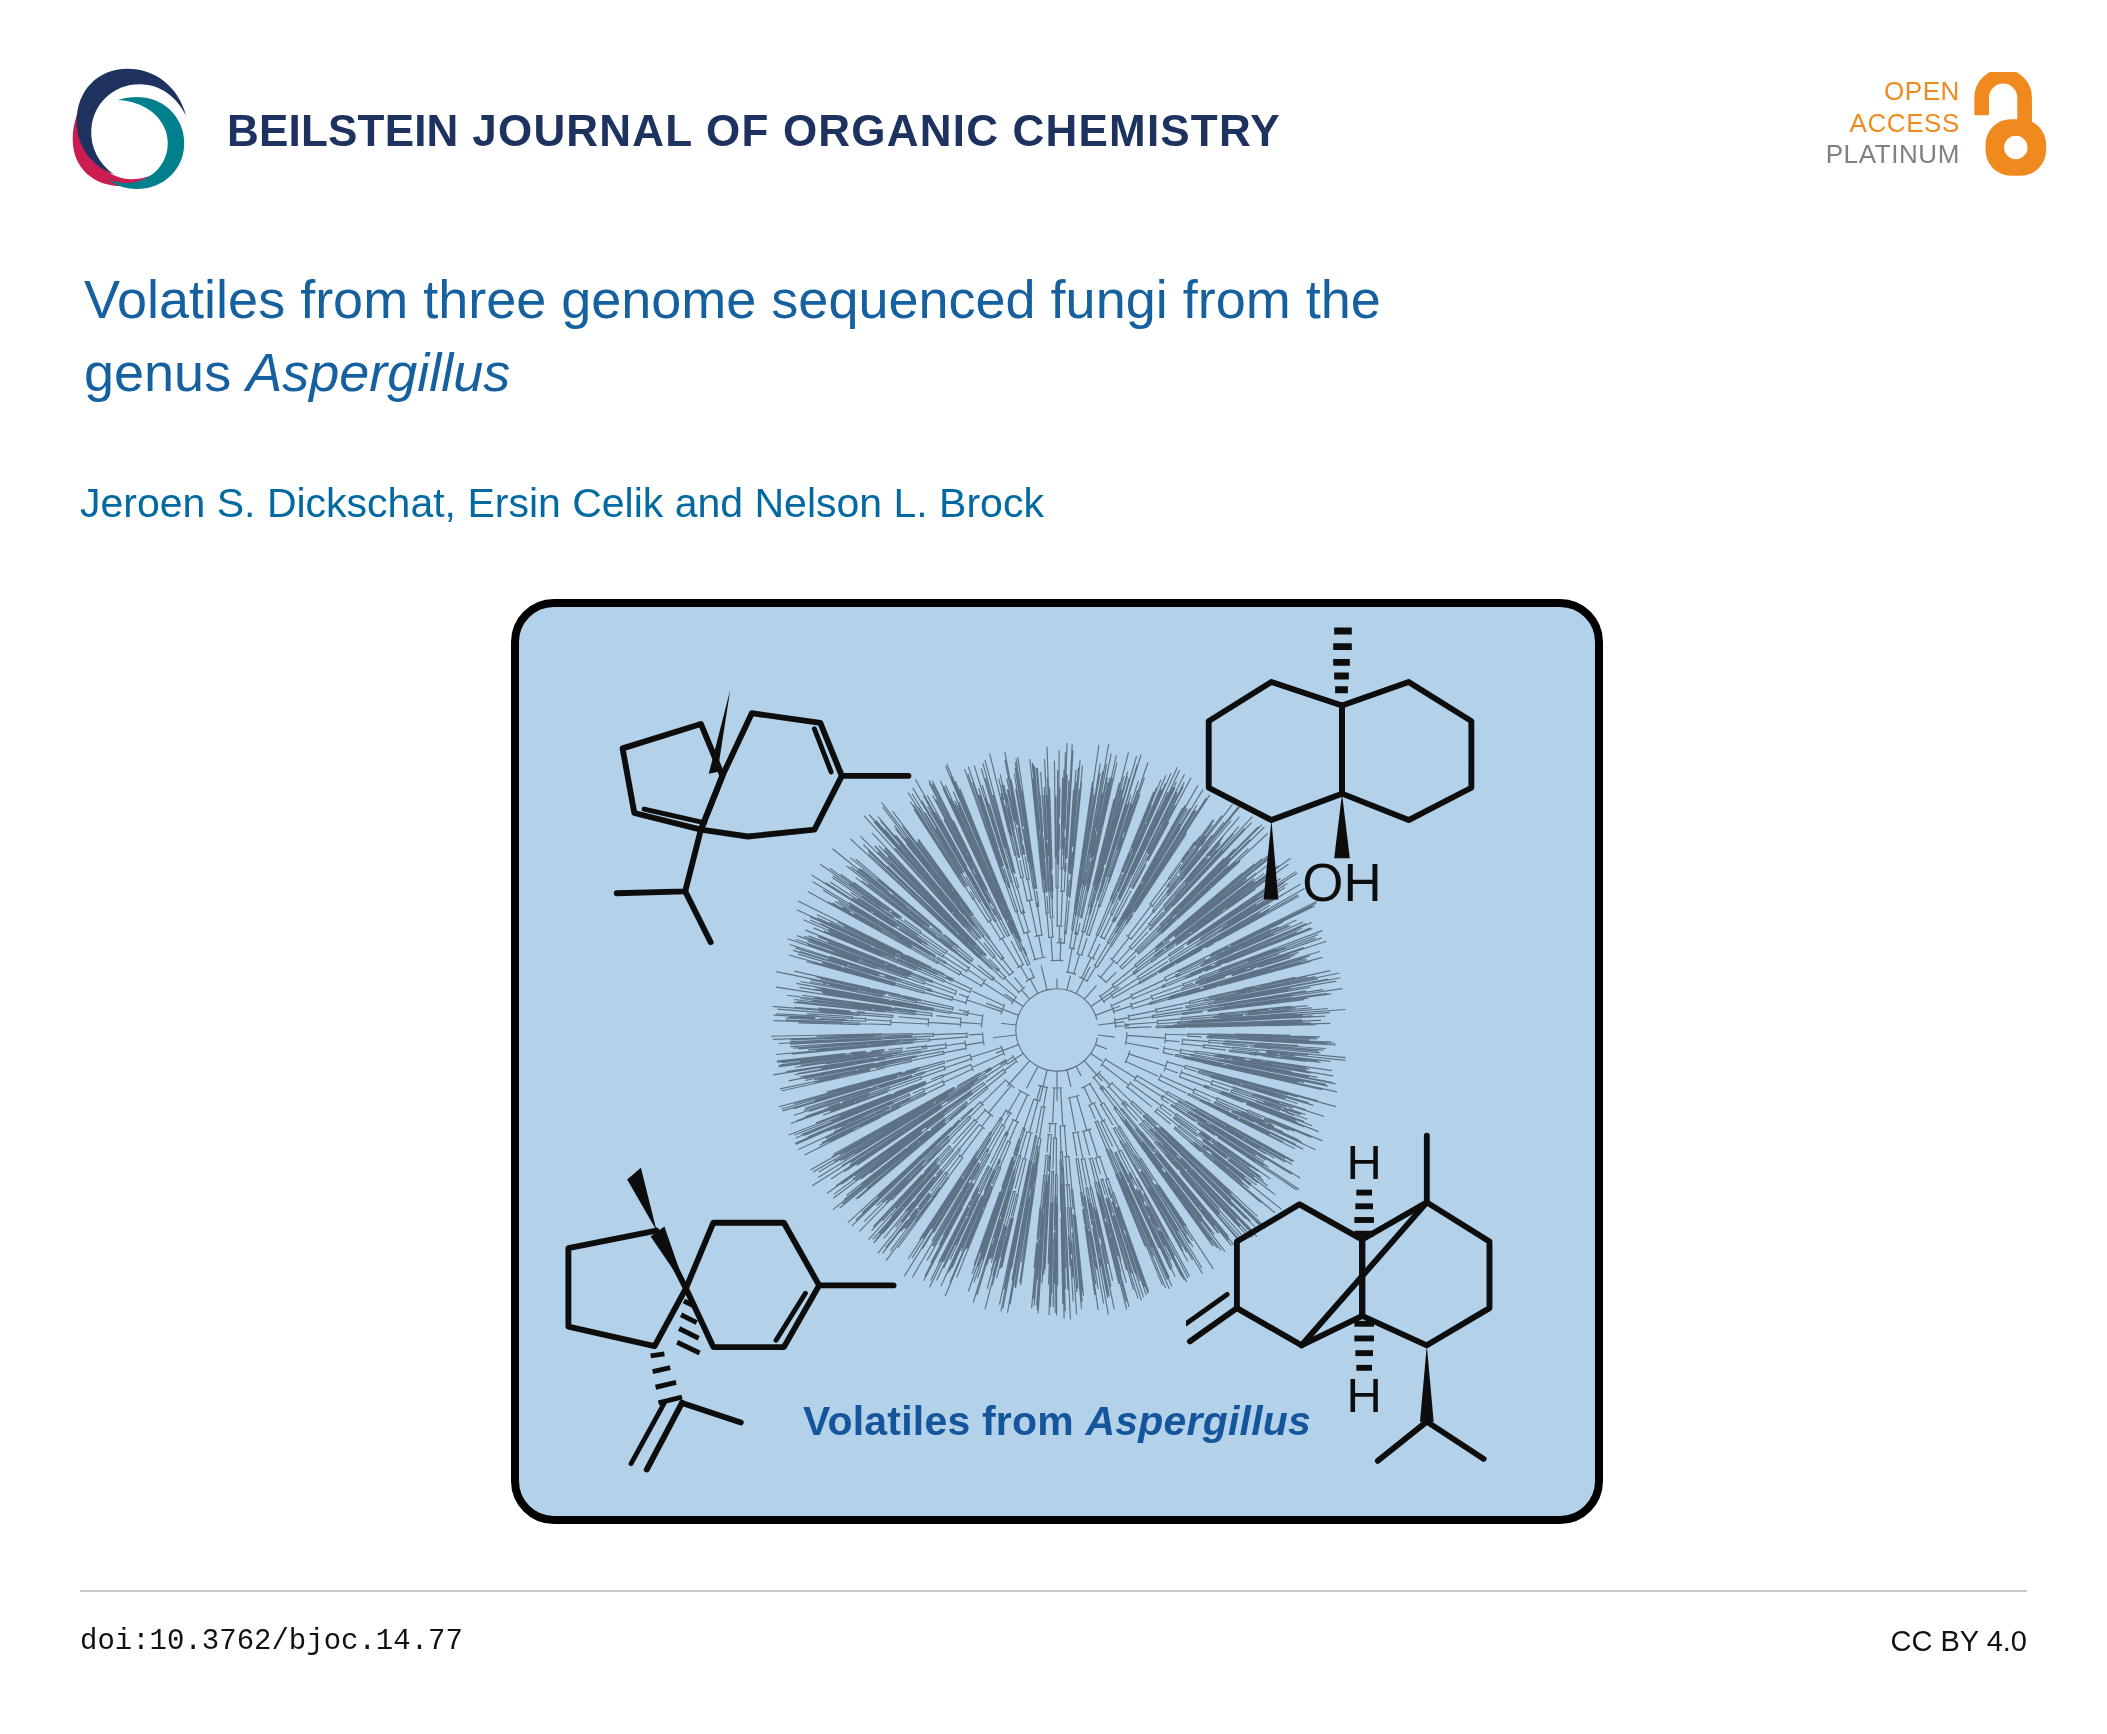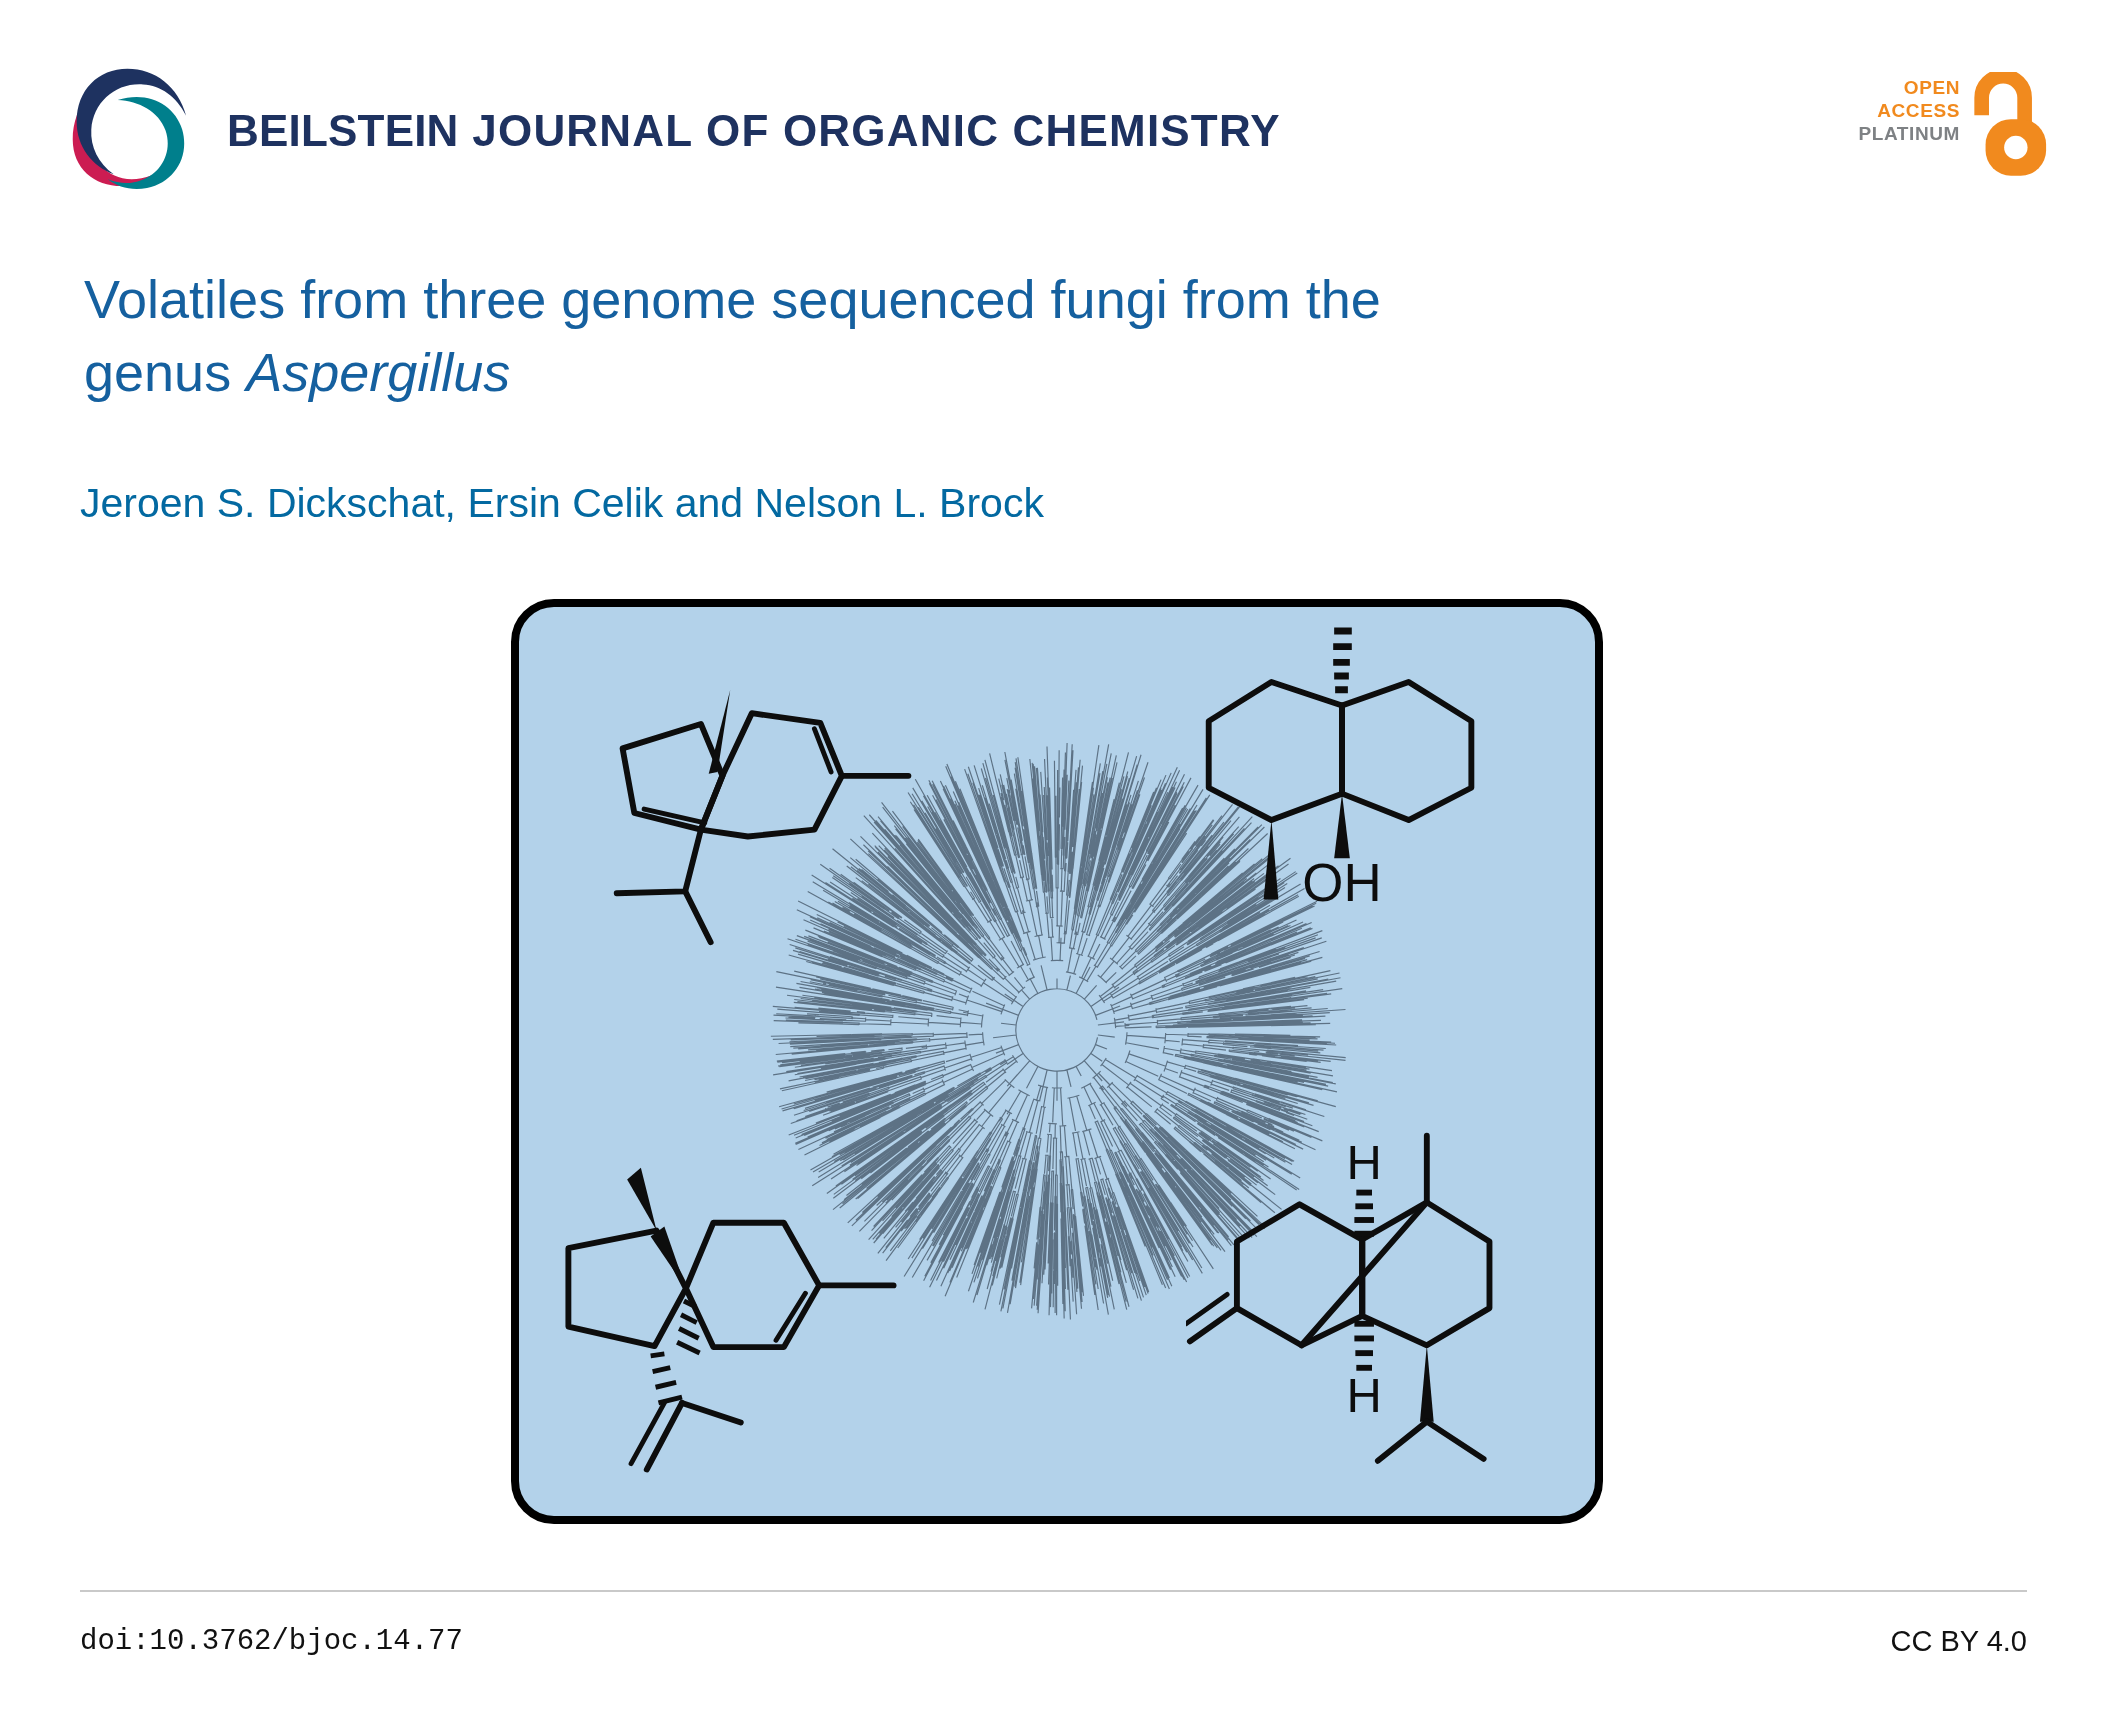--- a/index.html
+++ b/index.html
@@ -56,22 +56,22 @@
     height: 106px;
   }
   .oa-text {
     position: absolute;
     right: 90px;
     top: 0;
     text-align: right;
     line-height: 1.22;
   }
   .oa-line {
-    font-size: 19px;
-    font-weight: bold;
+    font-size: 26px;
+    font-weight: normal;
     letter-spacing: 0.6px;
     display: block;
   }
   .oa-open   { color: #f18a1e; }
   .oa-access { color: #f18a1e; }
   .oa-plat   { color: #7e8184; }
   .oa-lock {
     position: absolute;
     right: 0;
     top: -3.9px;
@@ -348,18 +348,21 @@
           <path d="M172 221 L192 221"></path>
           <path d="M173 236 L191 236"></path>
           <path d="M174 251 L190 251"></path>
         </g>
       </g>
       <text x="182" y="58" font-family="'Liberation Sans', sans-serif" font-size="50" fill="#0d0d0d" text-anchor="middle">H</text>
       <text x="182" y="296" font-family="'Liberation Sans', sans-serif" font-size="50" fill="#0d0d0d" text-anchor="middle">H</text>
     </svg>
   </div>
 
+  <div class="ga-caption">
+    <span>Volatiles from </span><span class="it">Aspergillus</span>
+  </div>
 </div>
 
 <div class="divider"></div>
 <div class="doi">doi:10.3762/bjoc.14.77</div>
 <div class="license">CC BY 4.0</div>
 
 
 </body></html>

